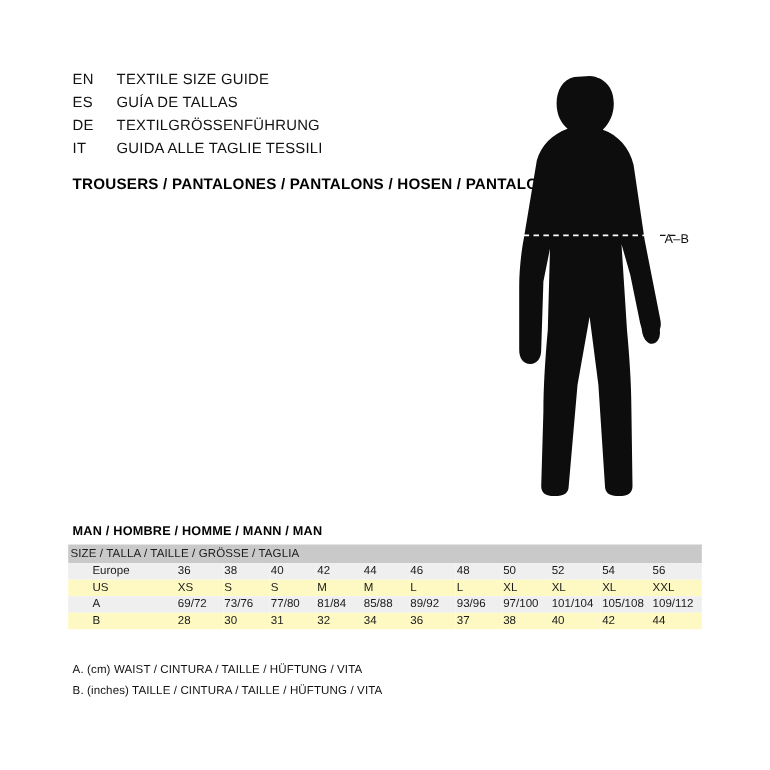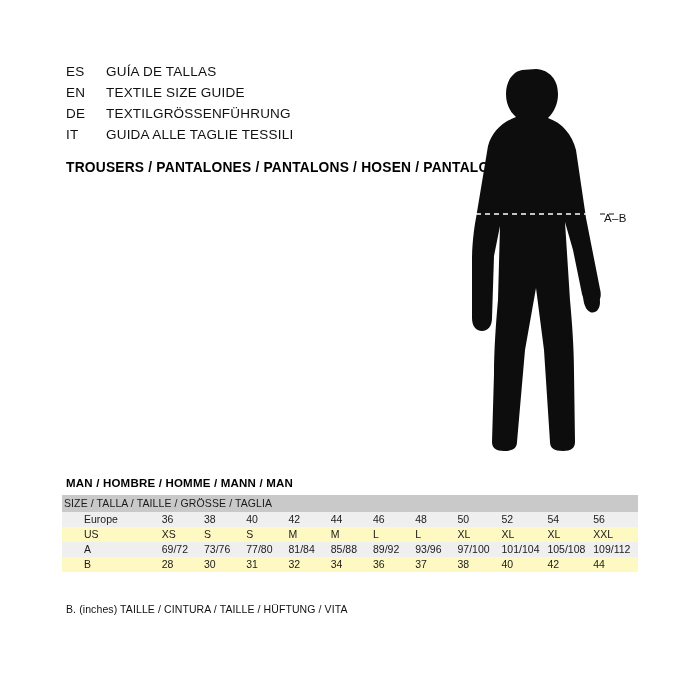--- a/index.html
+++ b/index.html
@@ -131,26 +131,26 @@
   }
   .footnotes div { height: 19px; line-height: 19px; }
 </style>
 </head>
 <body>
 
 <div class="page">
 
   <div class="lang-block">
     <div class="lang-row">
+      <span class="lang-code">EN</span>
+      <span class="lang-text">TEXTILE SIZE GUIDE</span>
+    </div>
+    <div class="lang-row">
       <span class="lang-code">ES</span>
       <span class="lang-text">GUÍA DE TALLAS</span>
-    </div>
-    <div class="lang-row">
-      <span class="lang-code">EN</span>
-      <span class="lang-text">TEXTILE SIZE GUIDE</span>
     </div>
     <div class="lang-row">
       <span class="lang-code">DE</span>
       <span class="lang-text">TEXTILGRÖSSENFÜHRUNG</span>
     </div>
     <div class="lang-row">
       <span class="lang-code">IT</span>
       <span class="lang-text">GUIDA ALLE TAGLIE TESSILI</span>
     </div>
   </div>
@@ -268,16 +268,17 @@
         <td class="val">37</td>
         <td class="val">38</td>
         <td class="val">40</td>
         <td class="val">42</td>
         <td class="val">44</td>
       </tr>
     </tbody>
   </table>
 
   <div class="footnotes">
+    <div>A. (cm) WAIST / CINTURA / TAILLE / HÜFTUNG / VITA</div>
     <div>B. (inches) TAILLE / CINTURA / TAILLE / HÜFTUNG / VITA</div>
   </div>
 
 </div>
 
 </body></html>

